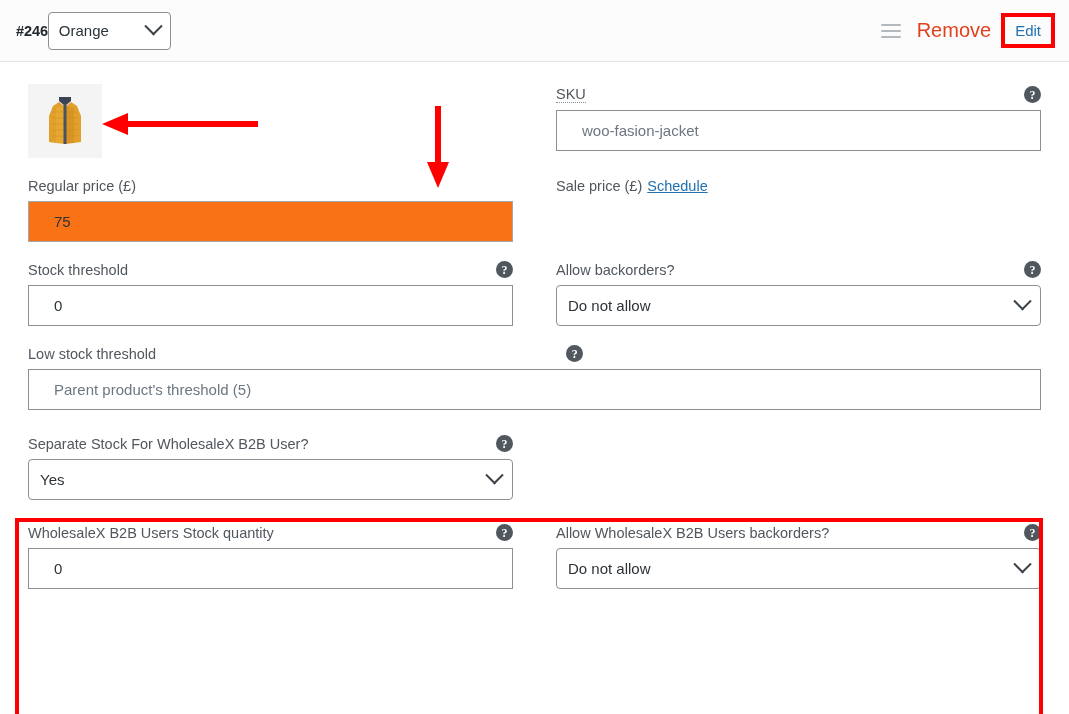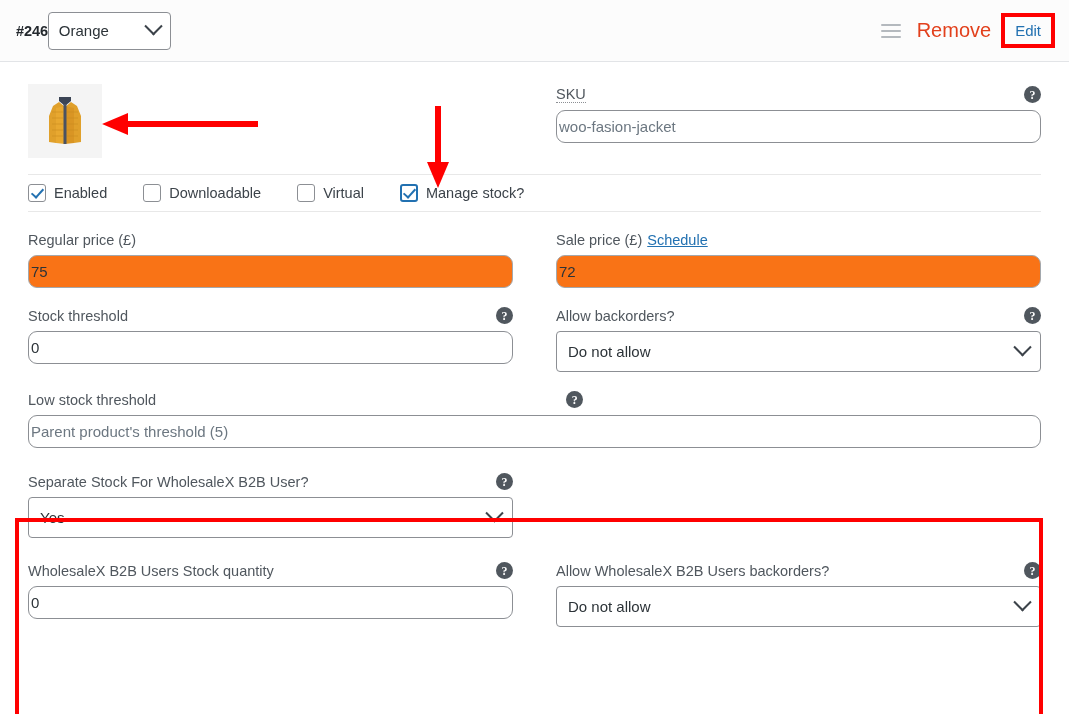--- a/index.html
+++ b/index.html
@@ -149,25 +149,25 @@
     margin-left: auto;
     flex: 0 0 auto;
     cursor: help;
     line-height: 1;
     font-family: "Liberation Serif", serif;
   }
   .help.inline { margin-left: 10px; }
 
   .finput {
     width: 100%;
-    height: 33px;
+    height: 41px;
     border: 1px solid #8c8f94;
-    border-radius: 9px;
+    border-radius: 0;
     background: #ffffff;
-    padding: 0 2px;
+    padding: 0 25px;
     font-size: 15px;
     color: #2c3338;
     font-family: "Liberation Sans", sans-serif;
     outline: none;
   }
   .finput::placeholder { color: #6c7781; }
   .finput.placeholderish { color: #6c7781; }
   .finput.autofill {
     background: #f97316;
     border-color: #a3a8ad;
@@ -327,52 +327,33 @@
 
       <div class="sku-col">
         <div class="flabel">
           <span class="abbr ltext">SKU</span>
           <span class="help">?</span>
         </div>
         <input class="finput placeholderish" type="text" placeholder="woo-fasion-jacket" style="">
       </div>
     </div>
 
-    <div class="cb-row">
-      <label class="cb-item">
-        <span class="cbox checked"></span>
-        <span>Enabled</span>
-      </label>
-      <label class="cb-item">
-        <span class="cbox"></span>
-        <span>Downloadable</span>
-      </label>
-      <label class="cb-item">
-        <span class="cbox"></span>
-        <span>Virtual</span>
-      </label>
-      <label class="cb-item">
-        <span class="cbox checked highlight"></span>
-        <span>Manage stock?</span>
-      </label>
-    </div>
 
     <div class="grid2">
       <div class="col">
         <div class="flabel">
           <span class="ltext">Regular price (£)</span>
         </div>
         <input class="finput autofill" type="text" value="75" style="">
       </div>
       <div class="col right">
         <div class="flabel">
           <span class="ltext">Sale price (£)</span>
           <a class="link-blue">Schedule</a>
         </div>
-        <input class="finput autofill" type="text" value="72" style="">
       </div>
     </div>
 
     <div class="grid2">
       <div class="col">
         <div class="flabel">
           <span class="ltext">Stock threshold</span>
           <span class="help">?</span>
         </div>
         <input class="finput" type="text" value="0" style="">

